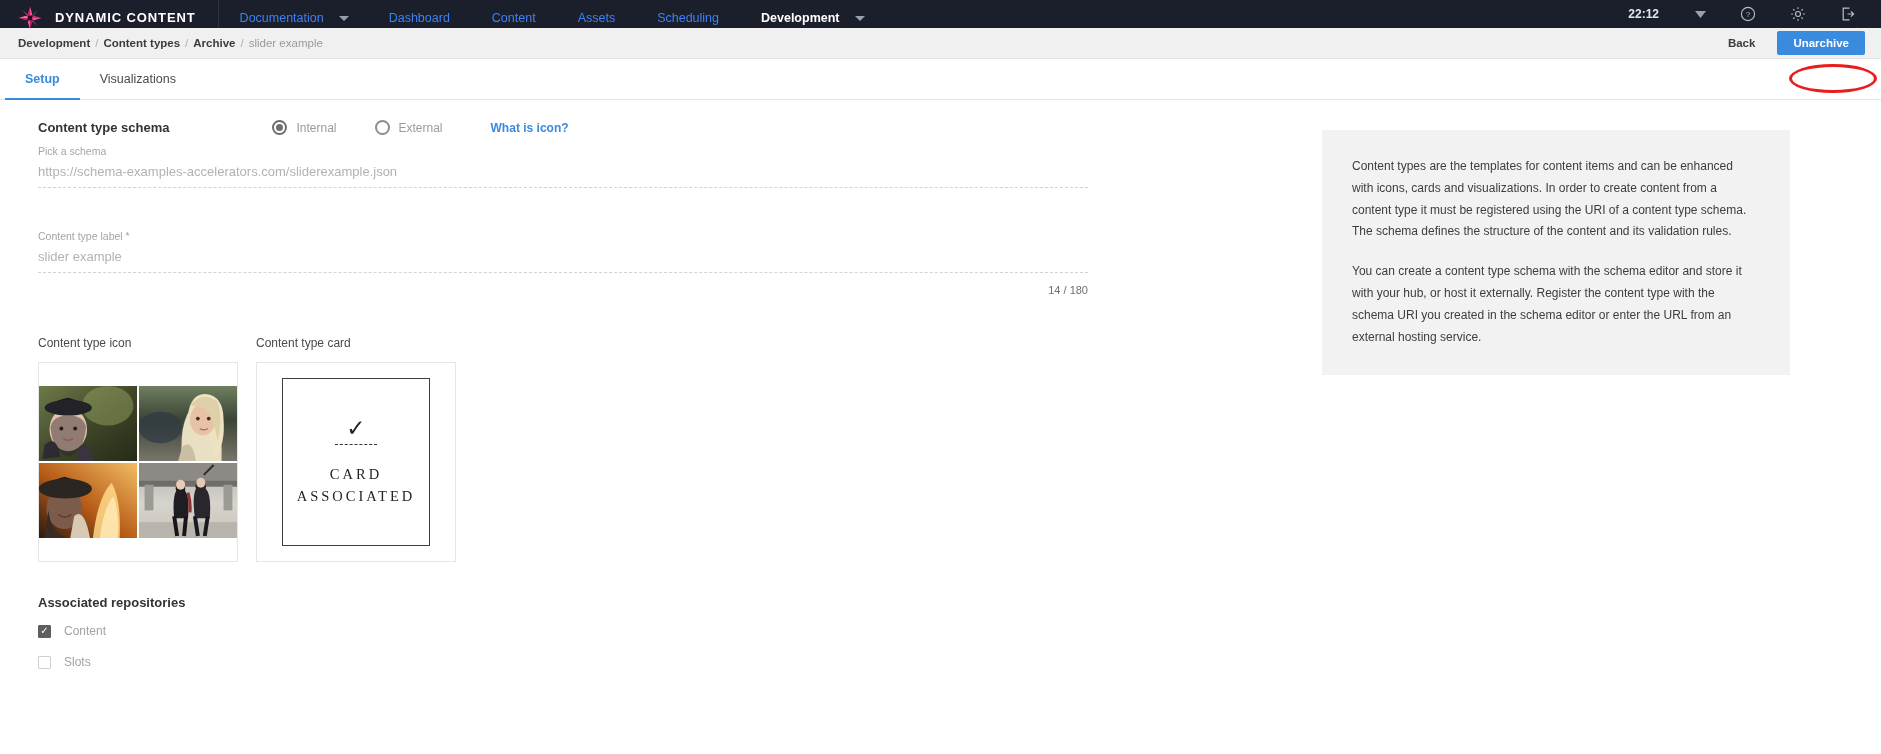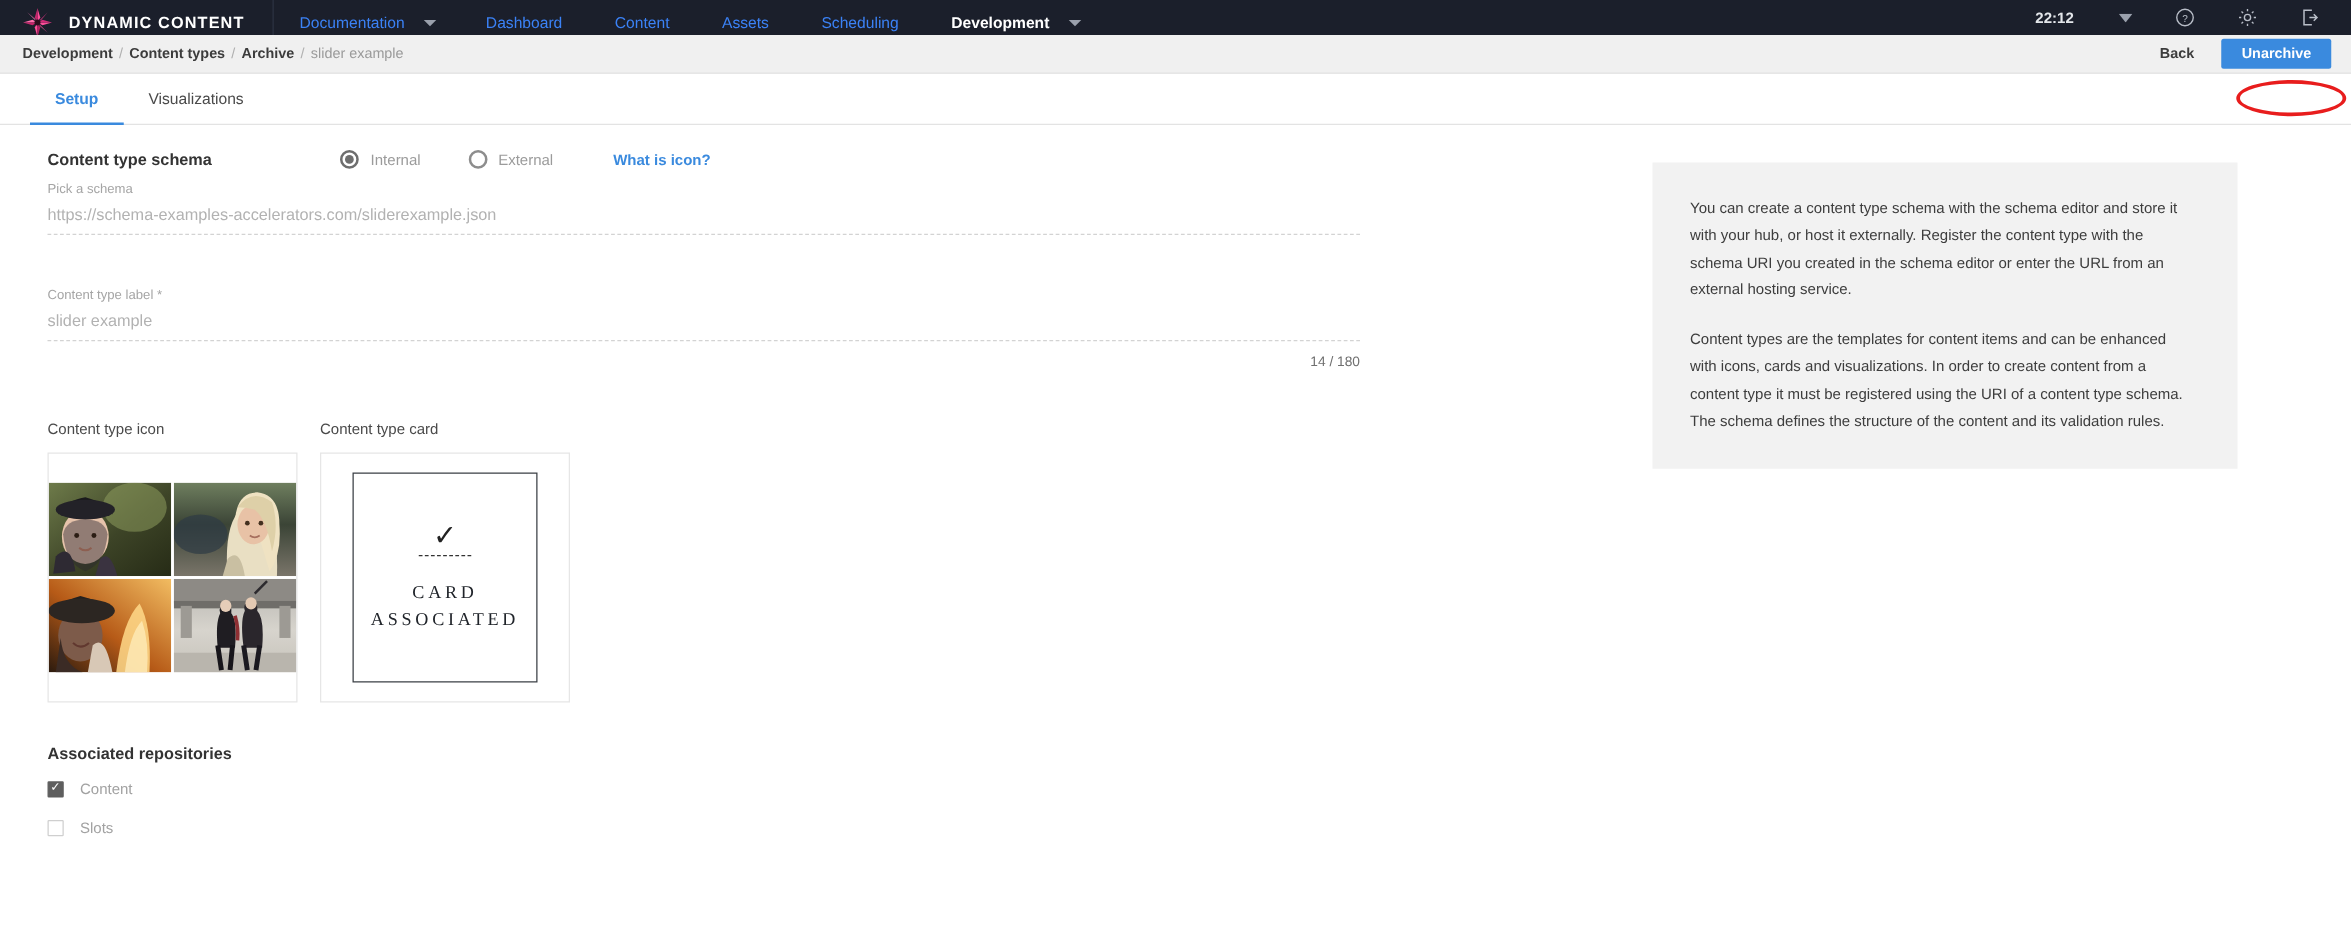--- a/index.html
+++ b/index.html
@@ -106,21 +106,21 @@
     border: 3px solid #e81d1d;
     border-radius: 50%;
     pointer-events: none;
   }
 
   
   .tabbar {
     height: 41px;
     border-bottom: 1px solid #e3e3e3;
     display: flex; align-items: stretch;
-    padding-left: 24px;
+    padding-left: 5px;
   }
   .tab {
     display: flex; align-items: center;
     padding: 0 20px;
     font-size: 12.5px;
     color: #4a4a4a;
     cursor: pointer;
     position: relative;
   }
   .tab.active { color: #3a8ade; font-weight: bold; }
@@ -515,18 +515,18 @@
       <div class="repo-row">
         <span class="cbox"></span>
         <span class="repo-label">Slots</span>
       </div>
     </div>
 
   </div>
 
   <div class="col-right">
     <div class="infopanel">
+      <p>Content types are the templates for content items and can be enhanced with icons, cards and visualizations. In order to create content from a content type it must be registered using the URI of a content type schema. The schema defines the structure of the content and its validation rules.</p>
       <p>You can create a content type schema with the schema editor and store it with your hub, or host it externally. Register the content type with the schema URI you created in the schema editor or enter the URL from an external hosting service.</p>
-      <p>Content types are the templates for content items and can be enhanced with icons, cards and visualizations. In order to create content from a content type it must be registered using the URI of a content type schema. The schema defines the structure of the content and its validation rules.</p>
     </div>
   </div>
 
 </div>
 
 </body></html>

